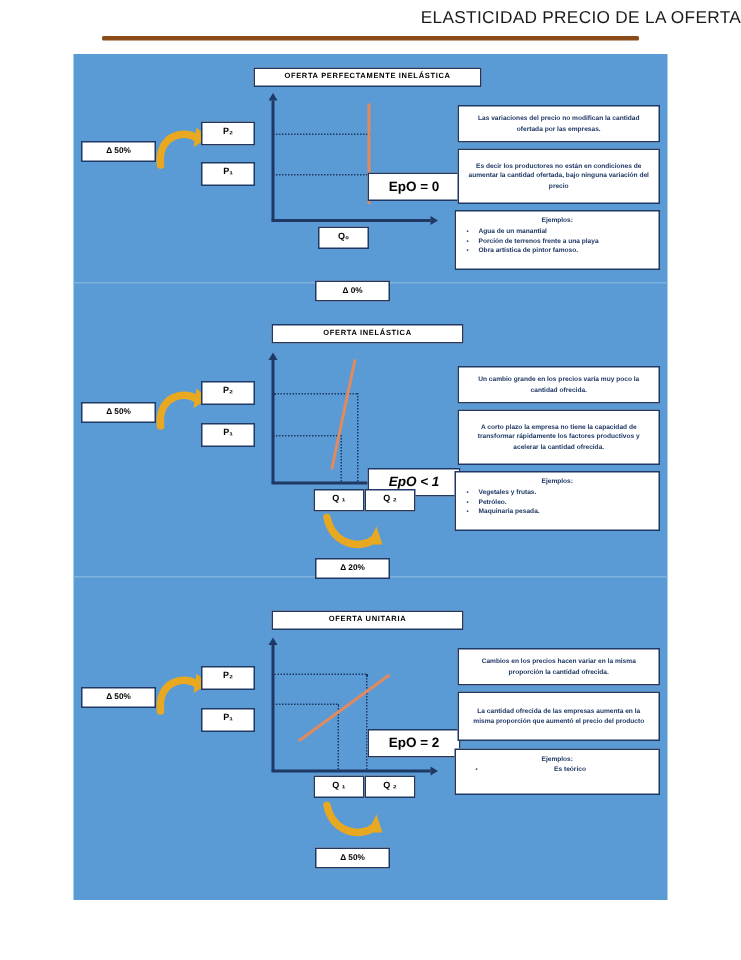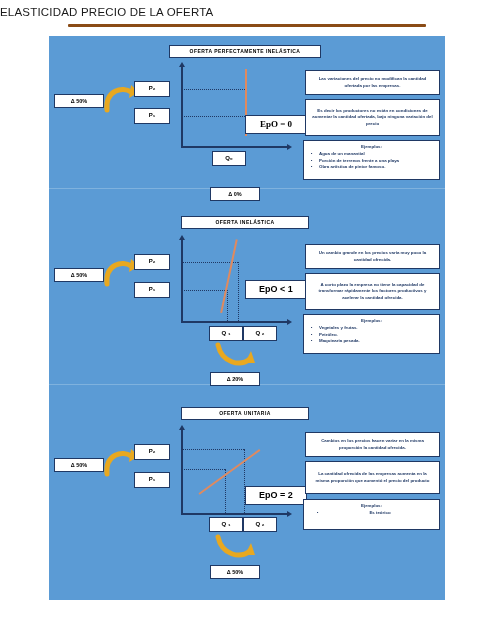--- a/index.html
+++ b/index.html
@@ -3,21 +3,21 @@
 <meta charset="utf-8">
 <style>
   html,body{margin:0;padding:0;}
   body{
     width:494px;height:640px;background:#ffffff;
     font-family:"Liberation Sans", sans-serif;
     position:relative;overflow:hidden;
   }
   
   .doc-title{
-    position:absolute;left:0;top:6px;width:494px;text-align:left;
+    position:absolute;left:0;top:6px;width:494px;text-align:right;
     font-size:11.5px;color:#1a1a1a;letter-spacing:.2px;
   }
   .title-rule{
     position:absolute;left:68px;top:24px;width:358px;height:3px;
     background:#8a4b16;border-radius:1px;
   }
   
   .canvas{
     position:absolute;left:49px;top:36px;width:396px;height:564px;
     background:#5b9bd5;
@@ -94,21 +94,21 @@
     <div class="axis-v" style="left:132px;top:31px;height:80px;"></div>
     <div class="arrow-up" style="left:129.6px;top:26px;"></div>
     <div class="axis-h" style="left:132px;top:110px;width:106px;"></div>
     <div class="arrow-right" style="left:238px;top:107.6px;"></div>
 
     <div class="dash-h" style="left:133px;top:53px;width:65px;"></div>
     <div class="dash-h" style="left:133px;top:80px;width:65px;"></div>
 
     <div class="supply-v" style="left:196px;top:33px;height:67px;"></div>
 
-    <div class="wbox epo" style="left:196px;top:79px;width:62px;font-family:Liberation Serif, serif;">EpO = 0</div>
+    <div class="wbox epo" style="left:196px;top:79px;width:62px;">EpO = 0</div>
 
     <div class="wbox qbox" style="left:163px;top:115px;">Q₀</div>
 
     <div class="wbox dbox" style="left:161px;top:151px;">Δ 0%</div>
 
     <div class="wbox para" style="left:256px;top:34px;width:135px;height:25px;">Las variaciones del precio no modifican la cantidad ofertada por las empresas.</div>
     <div class="wbox para" style="left:256px;top:63px;width:135px;height:37px;">Es decir los productores no están en condiciones de aumentar la cantidad ofertada, bajo ninguna variación del precio</div>
 
     <div class="wbox exbox" style="left:254px;top:104px;width:137px;height:40px;">
       <div class="ex-title">Ejemplos:</div>
@@ -139,21 +139,21 @@
     <div class="axis-h" style="left:132px;top:285px;width:106px;"></div>
     <div class="arrow-right" style="left:238px;top:282.6px;"></div>
 
     <div class="dash-h" style="left:133px;top:226px;width:56px;"></div>
     <div class="dash-h" style="left:133px;top:254px;width:45px;"></div>
     <div class="dash-v" style="left:178px;top:254px;height:31px;"></div>
     <div class="dash-v" style="left:189px;top:226px;height:59px;"></div>
 
     <div class="supply-line" style="left:172px;top:276px;width:75px;transform:rotate(-78deg);"></div>
 
-    <div class="wbox epo" style="left:196px;top:244px;width:62px;">EpO &lt; 1</div>
+    <div class="wbox epo" style="left:196px;top:276px;width:62px;font-style:italic;">EpO &lt; 1</div>
 
     <div class="wbox qbox" style="left:160px;top:290px;">Q ₁</div>
     <div class="wbox qbox" style="left:194px;top:290px;">Q ₂</div>
 
     <svg class="arrowsvg" style="left:165px;top:305px;width:46px;height:30px;">
       <path d="M4,4 C8,22 26,26 36,18" stroke="#e8a820" stroke-width="5" fill="none" stroke-linecap="round"></path>
       <polygon points="31,22 41,22 37,10" fill="#e8a820"></polygon>
     </svg>
 
     <div class="wbox dbox" style="left:161px;top:336px;">Δ 20%</div>

